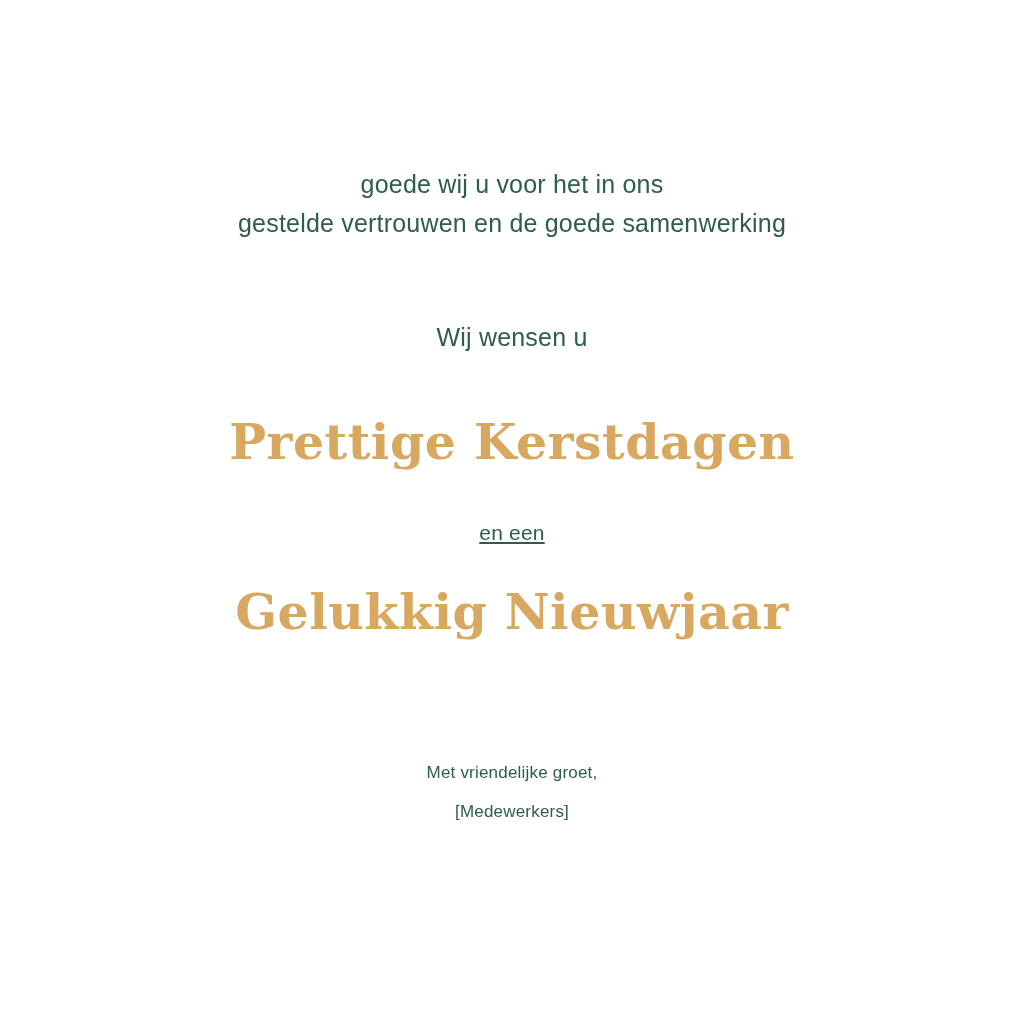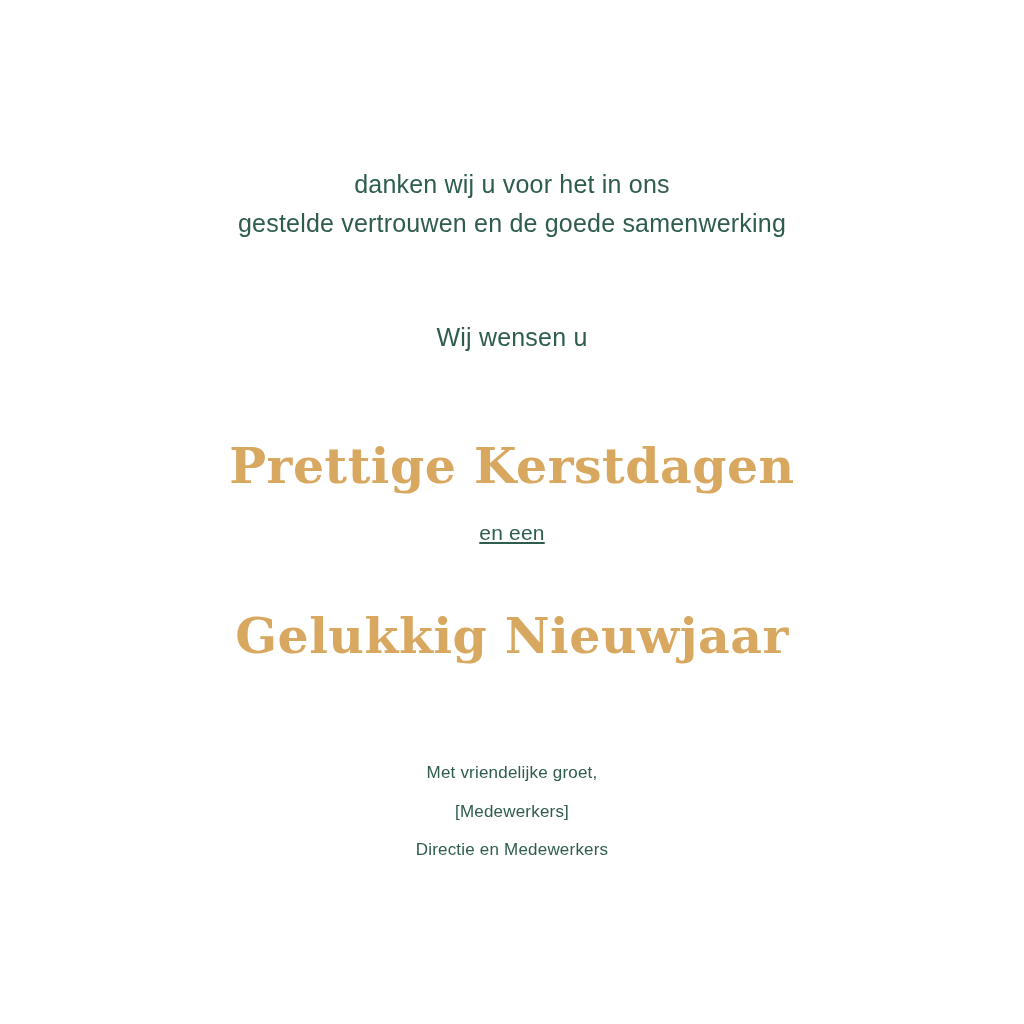--- a/index.html
+++ b/index.html
@@ -36,21 +36,20 @@
     color: #2f5d4d;
     letter-spacing: 0.2px;
   }
   .headline {
     font-family: "DejaVu Serif", serif;
     font-weight: 700;
     font-size: 49px;
     line-height: 56px;
     color: #d9a860;
     letter-spacing: 0.5px;
-    margin-top: 24px;
   }
   .headline-1 { top: 414px; }
   .headline-2 { top: 584px; }
   .connector {
     top: 521px;
     font-size: 21px;
     line-height: 24px;
     color: #2f5d4d;
     letter-spacing: 0.2px;
     text-decoration: underline;
@@ -62,31 +61,30 @@
     color: #2f5d4d;
     letter-spacing: 0.2px;
   }
 </style>
 </head>
 <body>
 
 <div class="card">
 
   <div class="block intro">
-    <div class="intro-line">danken wij u voor het in ons</div>
+    <div class="intro-line">goede wij u voor het in ons</div>
     <div class="intro-line">gestelde vertrouwen en de goede samenwerking</div>
   </div>
 
   <div class="line wish-lead">Wij wensen u</div>
 
   <div class="line headline headline-1">Prettige Kerstdagen</div>
 
   <div class="line connector">en een</div>
 
   <div class="line headline headline-2">Gelukkig Nieuwjaar</div>
 
   <div class="block signoff">
     <div class="signoff-line">Met vriendelijke groet,</div>
     <div class="signoff-line">[Medewerkers]</div>
-    <div class="signoff-line">Directie en Medewerkers</div>
   </div>
 
 </div>
 
 </body></html>

